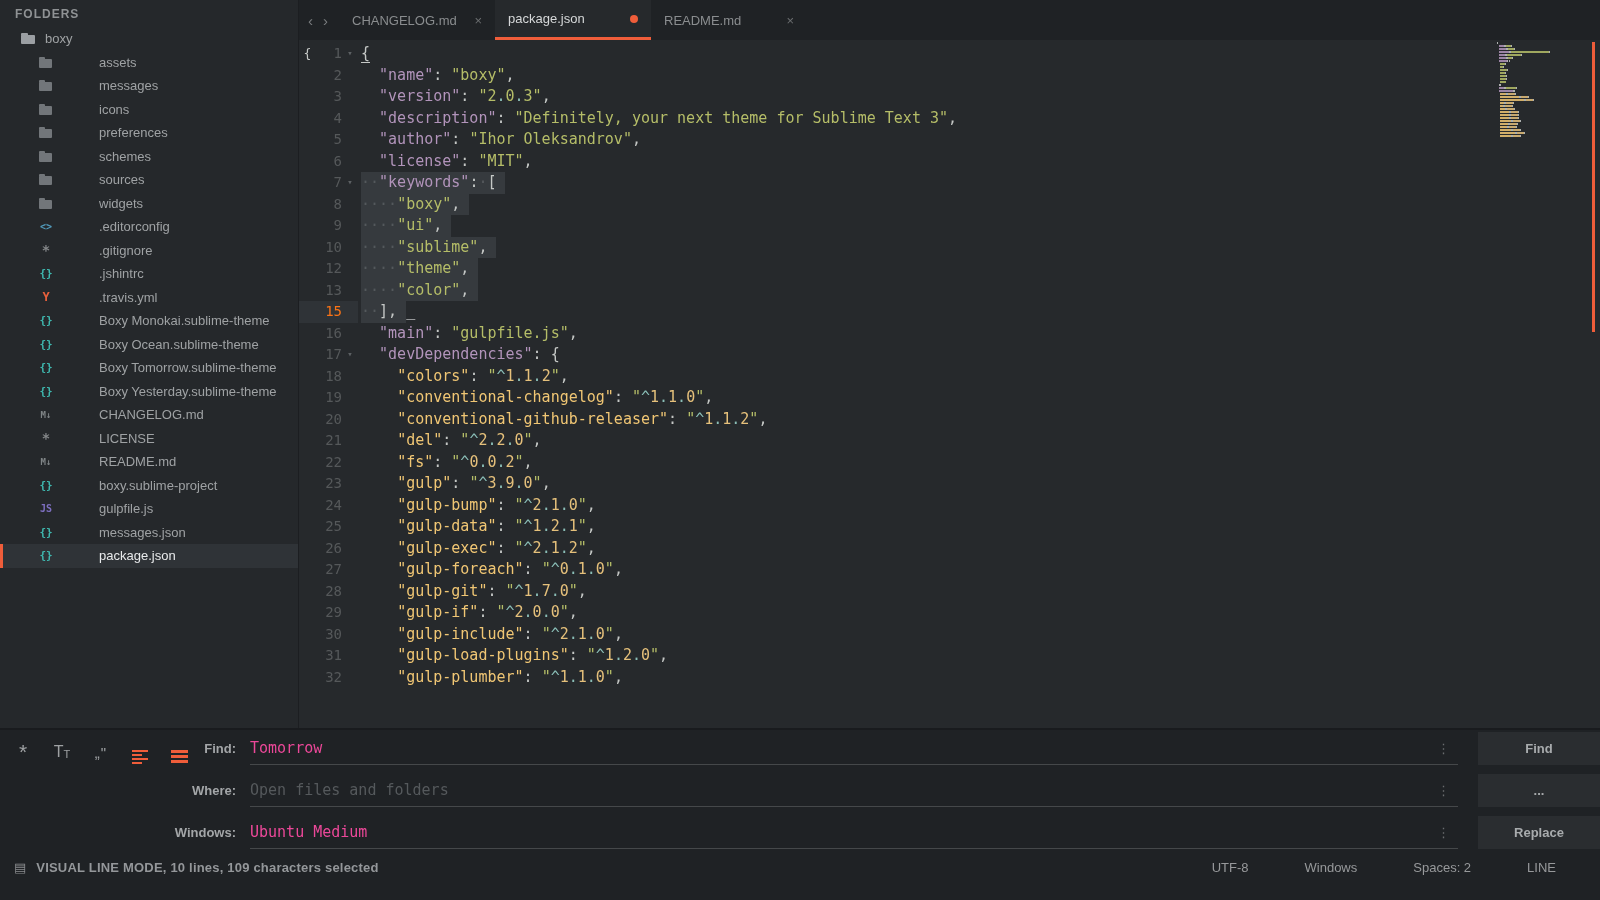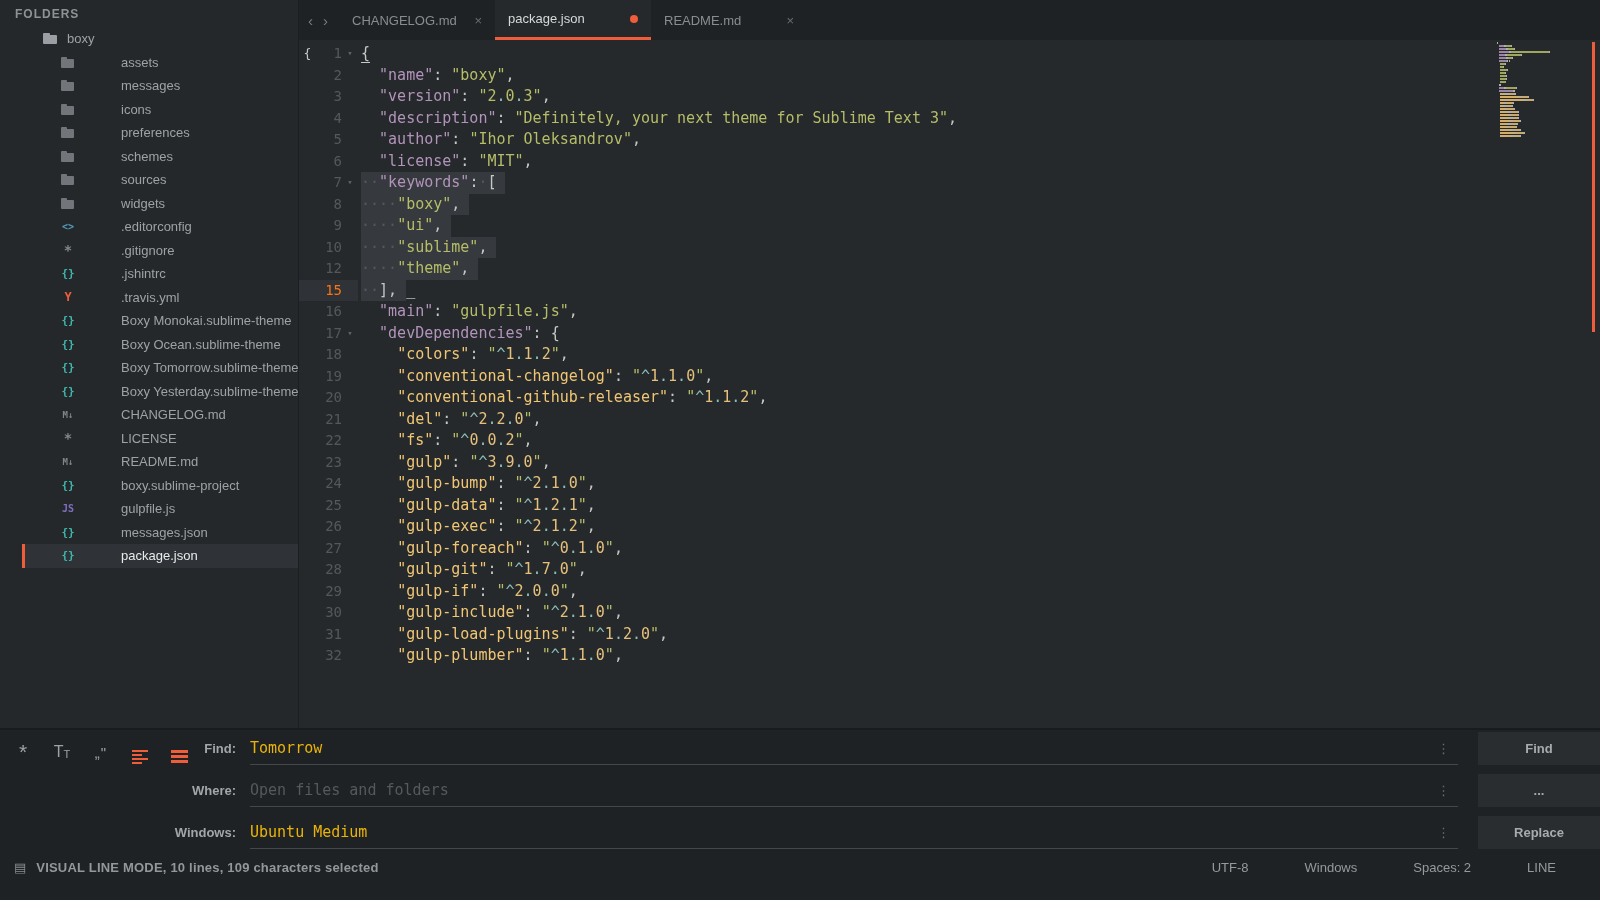--- a/index.html
+++ b/index.html
@@ -15,21 +15,21 @@
   body{width:1600px;height:900px;position:relative;overflow:hidden;
        background:var(--bg-editor);font-family:"Liberation Sans",sans-serif;
        -webkit-font-smoothing:antialiased;}
 
   
   #sidebar{position:absolute;left:0;top:0;width:298px;height:728px;
            background:var(--bg-side);overflow:hidden;}
   #sidebar .hdr{padding:7px 0 6px 15px;font-size:12px;font-weight:bold;
                 letter-spacing:1px;color:#8f9294;}
   .side-item{height:23.5px;display:flex;align-items:center;gap:9px;
-             font-size:13px;color:var(--txt-mid);cursor:default;white-space:nowrap;margin-left:22px;}
+             font-size:13px;color:var(--txt-mid);cursor:default;white-space:nowrap;}
   .side-item.root{padding-left:20px;}
   .side-item.child{padding-left:38px;gap:45px;}
   .side-item.sel{background:var(--bg-row-sel);color:#e8eaeb;
                  box-shadow:inset 3px 0 0 var(--accent);}
   .ic{width:16px;height:15px;flex:none;position:relative;display:flex;
       align-items:center;justify-content:center;}
   .ic-folder::before{content:"";position:absolute;left:1px;top:4px;width:13px;
                      height:9px;background:#72767a;border-radius:1px;}
   .ic-folder::after{content:"";position:absolute;left:1px;top:2px;width:6px;
                     height:3px;background:#72767a;border-radius:1px;}
@@ -94,21 +94,21 @@
   .opt .quot{font-size:15px;letter-spacing:1px;}
   .bars span{display:block;height:2px;background:var(--accent);margin-bottom:2px;}
   .bars .b1{width:16px;} .bars .b2{width:10px;}
   .solidbars span{display:block;height:3px;background:var(--accent);margin-bottom:2px;width:17px;}
   .frow{position:absolute;left:0;height:33px;display:flex;align-items:center;}
   .frow .flabel{width:250px;text-align:right;font-size:13px;font-weight:bold;
                 color:#a3a6a8;padding-right:14px;flex:none;}
   .frow .fline{width:1208px;height:33px;display:flex;align-items:center;
                border-bottom:1px solid #45484a;position:relative;}
   .frow .fval{font-family:"DejaVu Sans Mono",monospace;font-size:15px;
-              color:#eab308;white-space:pre;}
+              color:#ec4899;white-space:pre;}
   .frow .fval.ph{color:#55595c;}
   .frow .kebab{position:absolute;right:8px;color:#6a6d6f;font-size:13px;cursor:default;}
   .fbtn{position:absolute;left:1478px;width:122px;height:33px;background:var(--bg-btn);
         display:flex;align-items:center;justify-content:center;font-size:13px;
         font-weight:bold;color:#a8abad;cursor:default;}
 
   
   #statusbar{position:absolute;left:0;top:852px;width:1600px;height:48px;
              background:var(--bg-dark);display:flex;align-items:flex-start;
              padding:8px 44px 0 14px;font-size:13px;color:#97999b;}
@@ -298,20 +298,26 @@
       <span class="gicon gcell"></span>
       <span class="lnum gcell">10</span>
       <span class="fold gcell"></span>
       <span class="ltext"><span class="selbg"><span class="tk-w">····</span><span class="tk-s">"sublime"</span><span class="tk-p">,</span></span></span>
     </div>
     <div class="code-line">
       <span class="gicon gcell"></span>
       <span class="lnum gcell">12</span>
       <span class="fold gcell"></span>
       <span class="ltext"><span class="selbg"><span class="tk-w">····</span><span class="tk-s">"theme"</span><span class="tk-p">,</span></span></span>
+    </div>
+    <div class="code-line">
+      <span class="gicon gcell"></span>
+      <span class="lnum gcell">13</span>
+      <span class="fold gcell"></span>
+      <span class="ltext"><span class="selbg"><span class="tk-w">····</span><span class="tk-s">"color"</span><span class="tk-p">,</span></span></span>
     </div>
     <div class="code-line active">
       <span class="gicon gcell"></span>
       <span class="lnum gcell">15</span>
       <span class="fold gcell"></span>
       <span class="ltext"><span class="selbg"><span class="tk-w">··</span><span class="tk-p">],</span></span><span class="tk-cur">_</span></span>
     </div>
     <div class="code-line">
       <span class="gicon gcell"></span>
       <span class="lnum gcell">16</span>

